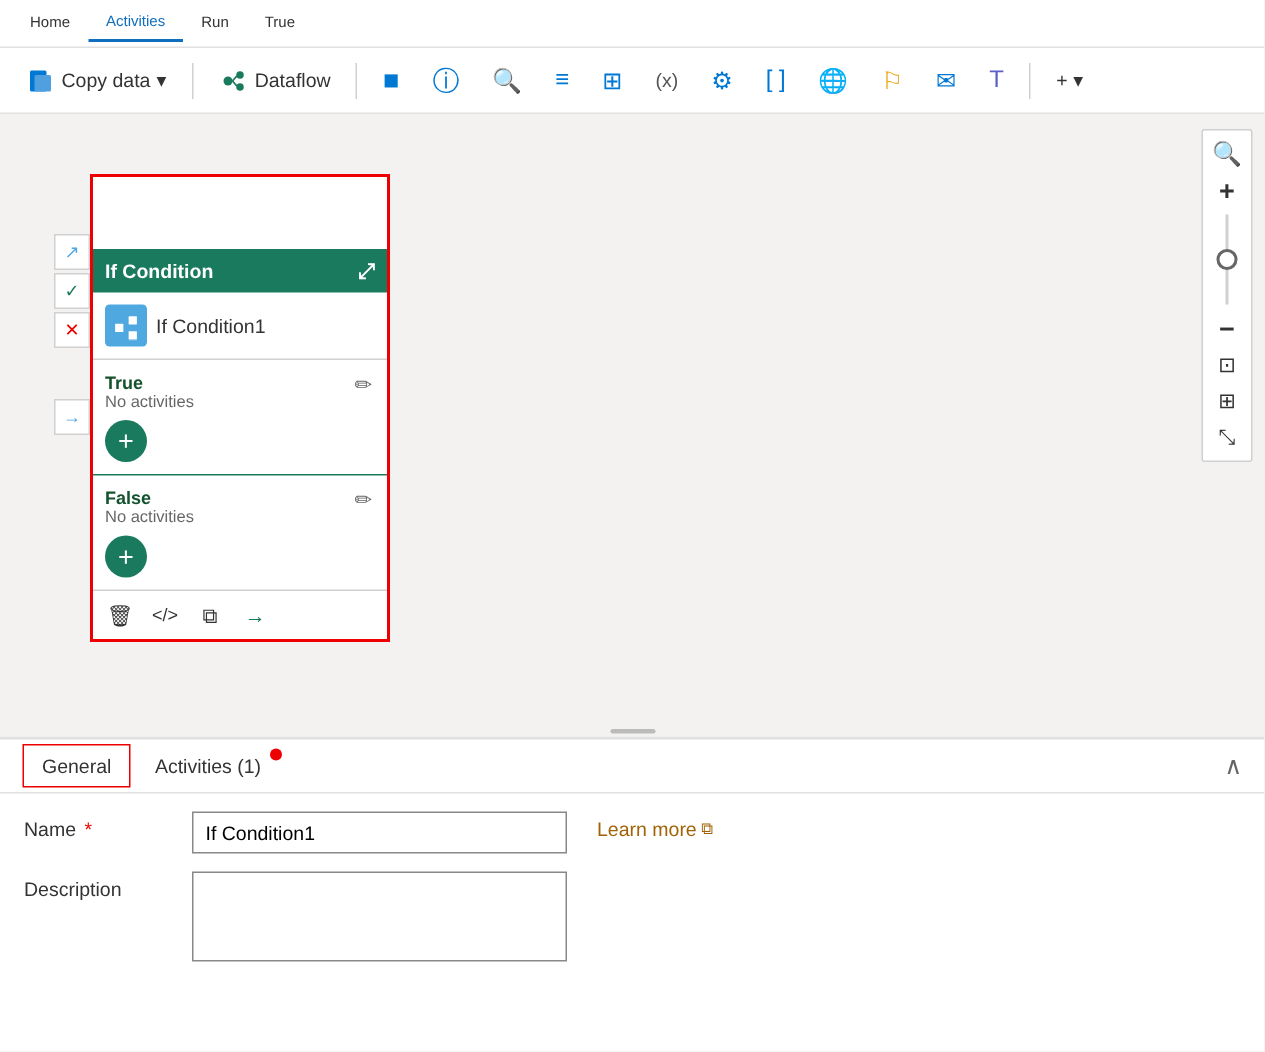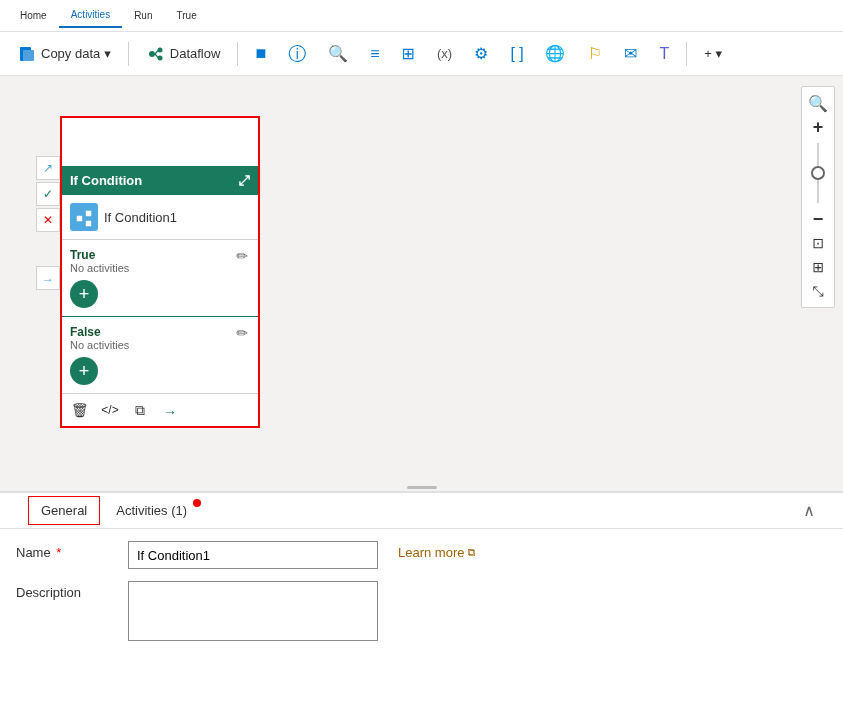--- a/index.html
+++ b/index.html
@@ -225,21 +225,21 @@
     
     .properties-panel {
       border-top: 2px solid #e0e0e0;
       background: #fff;
       height: 210px;
     }
     .props-tabs {
       display: flex;
       align-items: center;
       border-bottom: 1px solid #e0e0e0;
-      padding: 0 28px;
+      padding: 0 15px;
       height: 36px;
       justify-content: space-between;
     }
     .props-tabs-left {
       display: flex;
       align-items: center;
       gap: 4px;
     }
     .props-tab {
       padding: 6px 12px;

